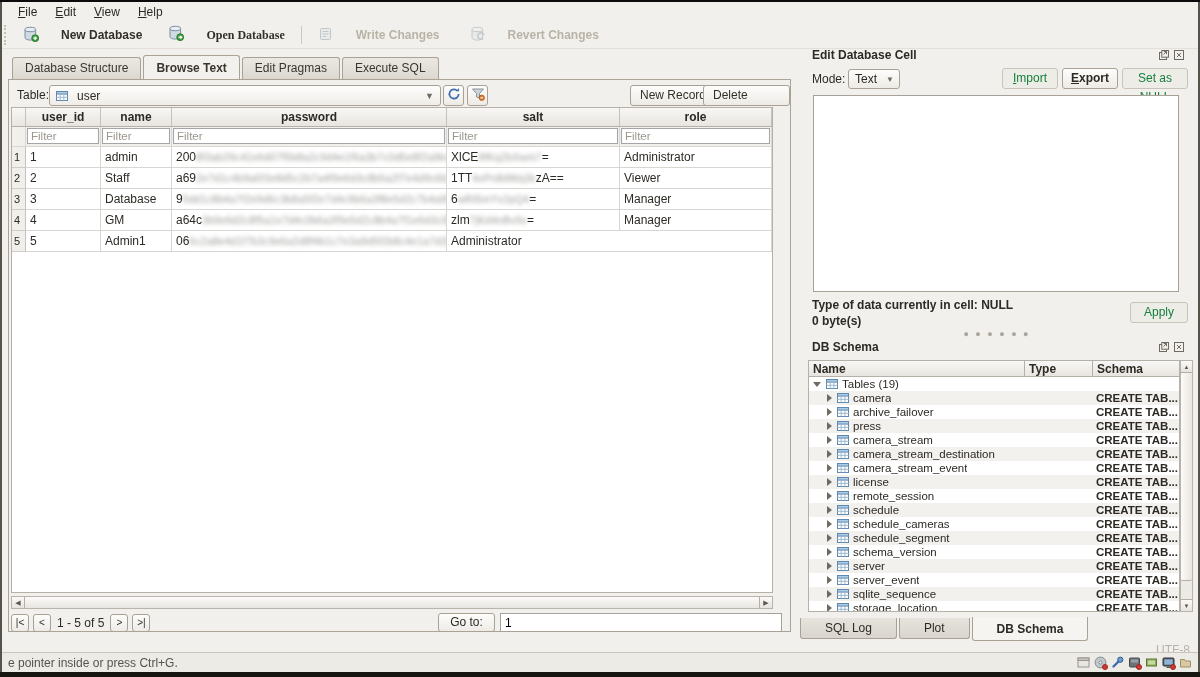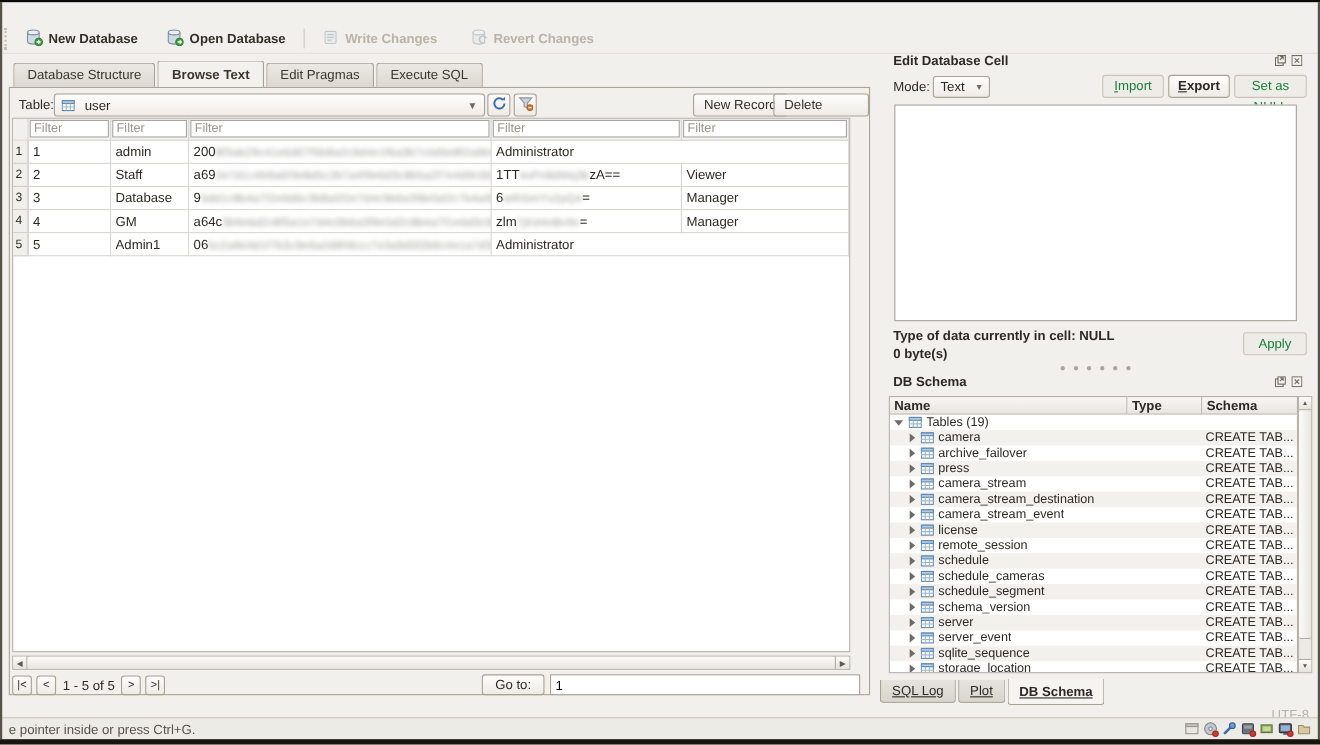--- a/index.html
+++ b/index.html
@@ -14,21 +14,21 @@
   #edge-right{ right:0; top:2px; width:2px; height:670px; background:#57534b;}
 
   
   #menubar { position:absolute; left:2px; top:2px; right:2px; height:20px; display:flex; align-items:center; padding-left:8px; gap:2px; background:#f2f0ec; }
   .menu-item { padding:1px 8px; cursor:default; }
   .menu-item u { text-decoration:underline; }
 
   
   #toolbar { position:absolute; left:2px; top:22px; right:2px; height:27px; display:flex; align-items:center; background:#f2f0ec; border-bottom:1px solid #e3e0da; }
   .tb-handle { width:7px; height:20px; margin:0 4px 0 2px; border-left:2px dotted #c4bfb5; }
-  .tb-btn { display:flex; align-items:center; gap:5px; padding:2px 8px; font-weight:600; color:#33302a; border-radius:3px; }
+  .tb-btn { display:flex; align-items:center; gap:22px; padding:2px 8px; font-weight:600; color:#33302a; border-radius:3px; }
   .tb-btn.disabled { color:#b9b3a7; }
   .tb-btn.disabled svg { opacity:.45; }
   .tb-sep { width:1px; height:18px; background:#cdc8bf; margin:0 8px; }
 
   
   #main-tabs { position:absolute; left:12px; top:57px; height:23px; display:flex; z-index:3; }
   .tab { padding:3px 12px 2px; margin-right:2px; background:linear-gradient(#ebe8e3,#dcd8d1); border:1px solid #a9a294; border-bottom:none; border-radius:3px 3px 0 0; color:#3a362f; height:22px; }
   .tab.active { background:#f3f1ed; height:24px; margin-top:-2px; padding-top:5px; font-weight:600; z-index:4; }
 
   #browse-frame { position:absolute; left:8px; top:79px; width:783px; height:553px; border:1px solid #aaa396; background:#f2f0ec; z-index:2; }
@@ -99,62 +99,68 @@
   .sh-c:first-child { border-left:1px solid #b5b0a8; }
   .sh-name{width:217px;} .sh-type{width:68px;} .sh-schema{width:87px;}
   #tree { position:absolute; left:12px; top:331px; width:372px; height:235px; background:#fff; border:1px solid #b5b0a8; border-top:none; overflow:hidden; }
   .t-row { position:relative; height:14px; display:flex; align-items:center; font-size:11.5px; }
   .t-row.alt { background:#f3f1ee; }
   .t-exp { width:0; height:0; margin-right:5px; }
   .t-exp.closed { border-left:5px solid #6f6b64; border-top:4px solid transparent; border-bottom:4px solid transparent; }
   .t-exp.open { border-top:5px solid #6f6b64; border-left:4px solid transparent; border-right:4px solid transparent; }
   .t-icon { margin-right:4px; display:flex; }
   .t-label { white-space:nowrap; overflow:hidden; }
-  .t-schema { position:absolute; left:287px; font-weight:400; white-space:nowrap; }
+  .t-schema { position:absolute; left:287px; font-weight:700; white-space:nowrap; }
   #tree-scroll { position:absolute; left:384px; top:314px; width:13px; height:252px; background:#eceae5; border:1px solid #b9b4ab; }
   .vs-arrow { width:11px; height:12px; display:flex; align-items:center; justify-content:center; font-size:6px; color:#5c584f; background:linear-gradient(#fbfaf9,#e6e3dd); border-bottom:1px solid #b3ada3; }
   .vs-arrow.dn { position:absolute; bottom:0; border-bottom:none; border-top:1px solid #b3ada3; }
   #vs-thumb { position:absolute; top:12px; left:0; width:11px; height:208px; background:linear-gradient(90deg,#fcfbfa,#e8e5e0); border-bottom:1px solid #b3ada3; border-radius:2px; }
 
   
   #bottom-tabs { position:absolute; left:4px; top:572px; display:flex; }
-  .btab { padding:3px 10px 4px; margin-right:2px; background:linear-gradient(#e6e3dd,#d9d5ce); border:1px solid #a9a294; border-top:none; border-radius:0 0 3px 3px; height:21px;text-decoration:underline; }
+  .btab { padding:3px 24px 4px; margin-right:2px; background:linear-gradient(#e6e3dd,#d9d5ce); border:1px solid #a9a294; border-top:none; border-radius:0 0 3px 3px; height:21px; }
   .btab.active { background:#f5f4f1; font-weight:600; height:24px; margin-top:-1px; padding-top:5px; }
   #encoding { position:absolute; right:8px; top:597px; color:#b8b2a8; }
 
   
   #statusbar { position:absolute; left:2px; top:652px; right:2px; height:20px; background:#edebe6; border-top:1px solid #cac5bd; display:flex; align-items:center; padding:0 6px; color:#57534c; }
   #tray { position:absolute; right:6px; top:2px; display:flex; align-items:center; gap:3px; }
   .tray-ic { position:relative; width:14px; height:14px; display:flex; align-items:center; justify-content:center; }
   .badge { position:absolute; right:-1px; bottom:-1px; width:6px; height:6px; border-radius:50%; background:#cf3a34; border:1px solid #9e2722; }
 </style>
 </head>
 <body>
 
 <div id="app">
   <div class="edge" id="edge-top"></div>
   <div class="edge" id="edge-left"></div>
   <div class="edge" id="edge-right"></div>
   <div class="edge" id="edge-bottom"></div>
 
+  <div id="menubar">
+      <div class="menu-item"><u>F</u>ile</div>
+      <div class="menu-item"><u>E</u>dit</div>
+      <div class="menu-item"><u>V</u>iew</div>
+      <div class="menu-item"><u>H</u>elp</div>
+    </div>
 
   <div id="toolbar">
     <div class="tb-handle"></div>
     <div class="tb-btn">
       <span>
         <svg width="16" height="16" viewBox="0 0 16 16">
             <path d="M2 3.5v8.3c0 1.3 2.4 2.3 5.3 2.3s5.3-1 5.3-2.3V3.5" fill="#cfdae3" stroke="#7d8ea0"></path>
             <ellipse cx="7.3" cy="3.5" rx="5.3" ry="2.2" fill="#e8eef3" stroke="#7d8ea0"></ellipse>
             <circle cx="12.2" cy="12.2" r="3.4" fill="#3fa142" stroke="#2c7a30"></circle>
             <path d="M12.2 10.4v3.6M10.4 12.2h3.6" stroke="#fff" stroke-width="1.3"></path>
           </svg>
       </span>
       <span>New Database</span>
     </div>
-    <div class="tb-btn" style="margin-left:10px;">
+    <div class="tb-btn" style="margin-left:10px;font-family:Liberation Serif, serif;">
       <span>
         <svg width="16" height="16" viewBox="0 0 16 16">
             <path d="M2 3.5v8.3c0 1.3 2.4 2.3 5.3 2.3s5.3-1 5.3-2.3V3.5" fill="#cfdae3" stroke="#7d8ea0"></path>
             <ellipse cx="7.3" cy="3.5" rx="5.3" ry="2.2" fill="#e8eef3" stroke="#7d8ea0"></ellipse>
             <circle cx="12.2" cy="12.2" r="3.4" fill="#3fa142" stroke="#2c7a30"></circle>
             <path d="M10.5 12.2h3M12.4 10.8l1.4 1.4-1.4 1.4" fill="none" stroke="#fff" stroke-width="1.2"></path>
           </svg>
       </span>
       <span>Open Database</span>
     </div>
@@ -216,34 +222,43 @@
             <path d="M1.5 2h11L8.5 6.5V11l-3-1V6.5z" fill="#ccd2d8" stroke="#8a949e"></path>
             <circle cx="10.8" cy="10.8" r="2.6" fill="#e07a30" stroke="#b85f1e"></circle>
             <path d="M9.5 10.8h2.6" stroke="#fff" stroke-width="1.1"></path>
           </svg>
       </span>
     </div>
     <div class="rec-btn" id="new-record">New Record</div>
     <div class="rec-btn" id="delete-record">Delete Record</div>
 
     <div id="grid">
+      <div class="g-hrow">
+        <div class="g-h c-num"></div>
+        <div class="g-h c-uid">user_id</div>
+        <div class="g-h c-name">name</div>
+        <div class="g-h c-pw">password</div>
+        <div class="g-h c-salt">salt</div>
+        <div class="g-h c-role">role</div>
+      </div>
       <div class="g-frow">
         <div class="g-f c-num" style="padding:0;"></div>
         <div class="g-f c-uid"><input placeholder="Filter" style=""></div>
         <div class="g-f c-name"><input placeholder="Filter" style=""></div>
         <div class="g-f c-pw"><input placeholder="Filter" style=""></div>
         <div class="g-f c-salt"><input placeholder="Filter" style=""></div>
         <div class="g-f c-role"><input placeholder="Filter" style=""></div>
       </div>
       <div id="grid-body">
           <div class="g-row">
             <div class="g-c g-num c-num">1</div>
             <div class="g-c c-uid">1</div>
             <div class="g-c c-name">admin</div>
             <div class="g-c c-pw">200<span class="redacted">8f3ab29c41e6d07f5b8a2c9d4e1f6a3b7c0d5e8f2a9b4c</span>be7a</div>
+            <div class="g-c c-salt">XlCE<span class="redacted">9fKq2bXwm7</span>=</div>
             <div class="g-c c-role">Administrator</div>
           </div>
           <div class="g-row">
             <div class="g-c g-num c-num">2</div>
             <div class="g-c c-uid">2</div>
             <div class="g-c c-name">Staff</div>
             <div class="g-c c-pw">a69<span class="redacted">2e7d1c4b9a6f3e8d5c2b7a4f9e6d3c8b5a2f7e4d9c6b3a</span>a5d</div>
             <div class="g-c c-salt">1TT<span class="redacted">4xPn8dWq3k</span>zA==</div>
             <div class="g-c c-role">Viewer</div>
           </div>

